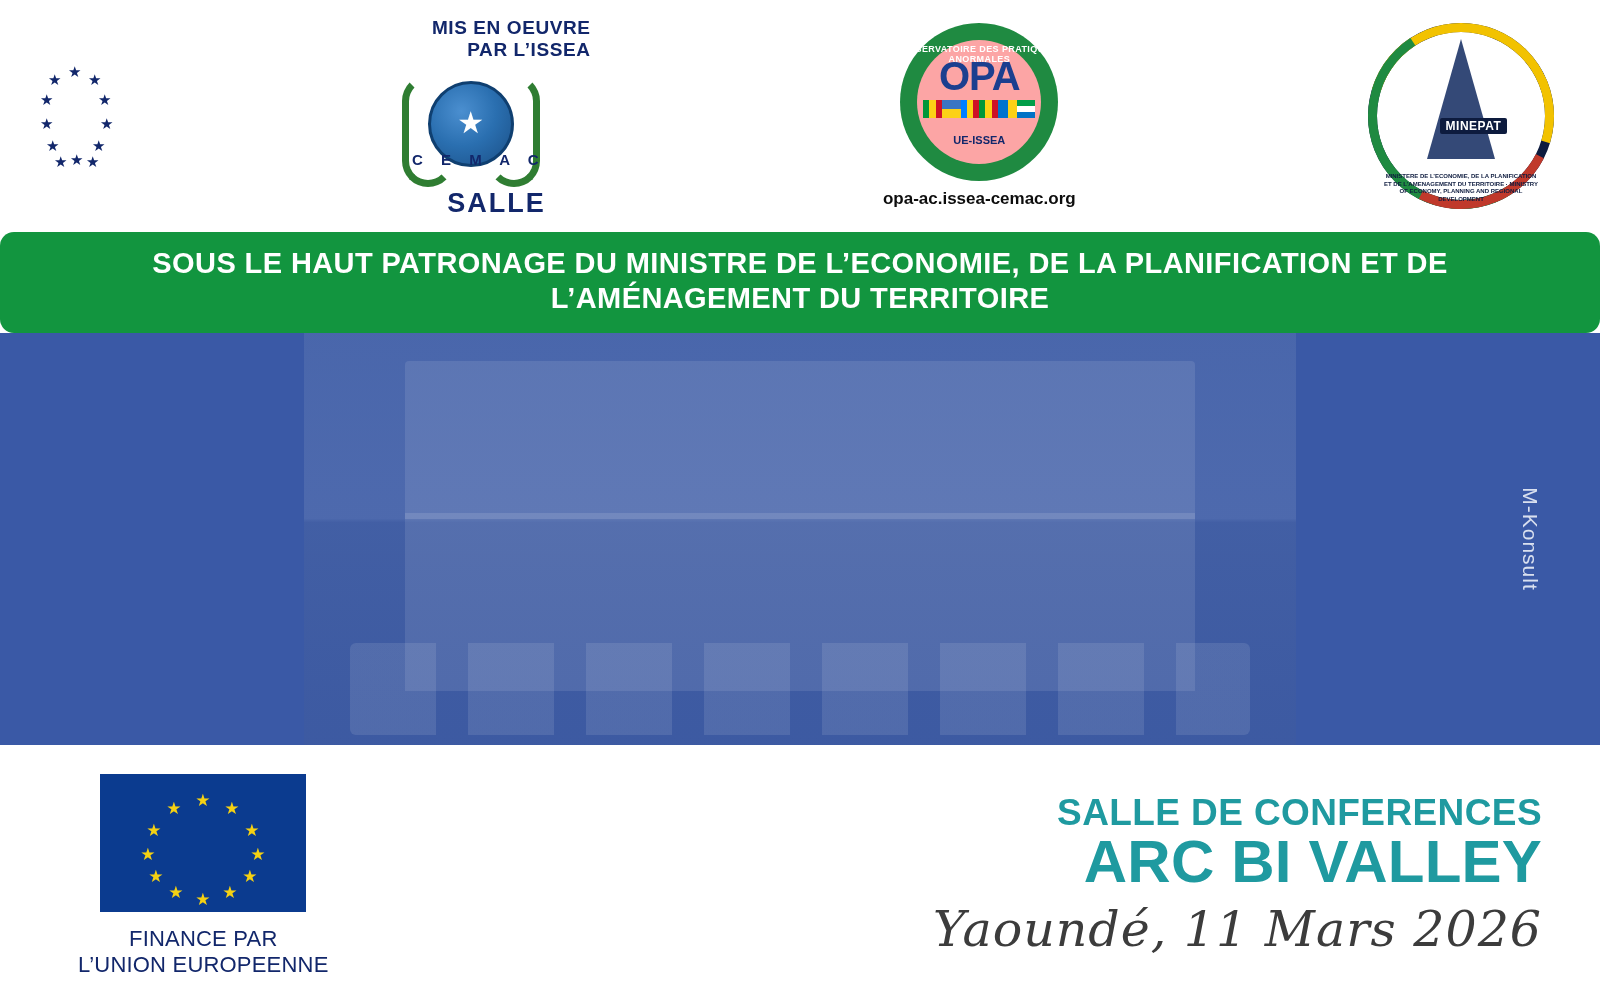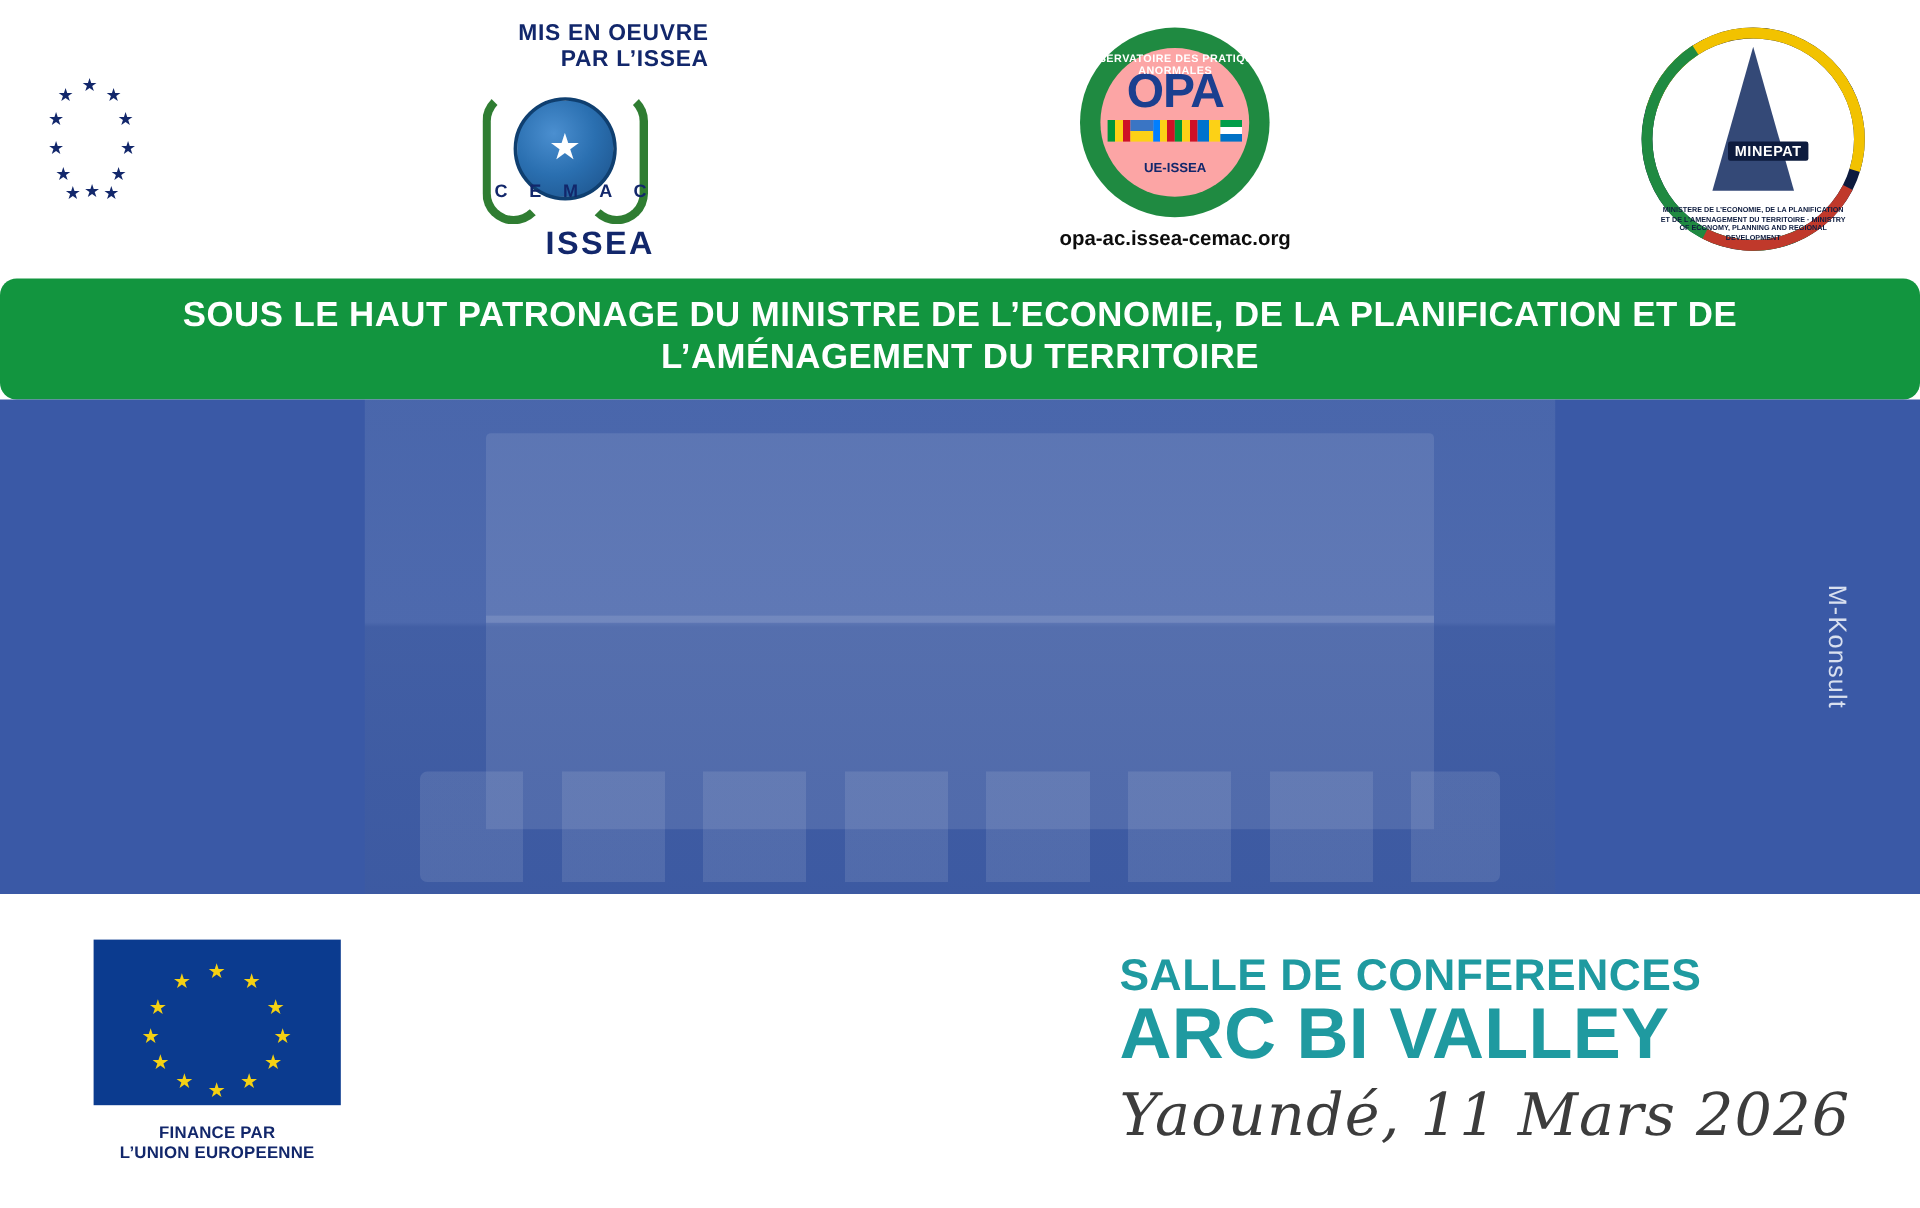--- a/index.html
+++ b/index.html
@@ -287,26 +287,26 @@
     margin: 0 auto 14px auto;
   }
   .eu-flag span {
     position: absolute;
     color: #f5d113;
     font-size: 17px;
     line-height: 1;
   }
   .eu-text {
     color: #12276b;
-    font-size: 14px;
-    font-weight: bold;
+    font-size: 22px;
+    font-weight: normal;
     line-height: 1.2;
     letter-spacing: 0.2px;
   }
-  .venue { }
+  .venue { text-align: right; }
   .venue .salle {
     color: #1f9aa0;
     font-size: 37px;
     font-weight: bold;
     letter-spacing: 0.4px;
     line-height: 1.05;
   }
   .venue .arc {
     color: #1f9aa0;
     font-size: 60px;
@@ -351,21 +351,21 @@
     <div class="issea">
       <div class="issea-top">
         <div>MIS EN OEUVRE</div>
         <div>PAR L’ISSEA</div>
       </div>
       <div class="issea-emblem">
         <div class="wreath-l"></div>
         <div class="wreath-r"></div>
         <div class="globe"></div>
         <div class="cemac">C E M A C</div>
-        <div class="issea-word">ISSEA</div>
+        <div class="issea-word">SALLE</div>
       </div>
     </div>
 
     <div class="opa">
       <div class="opa-emblem">
         <div class="opa-ring">
           <div class="opa-inner">
             <div class="opa-letters">OPA</div>
             <div class="opa-flags">
               <i style="background:linear-gradient(90deg,#009639 33%,#fcd116 33% 66%,#ce1126 66%)"></i>

